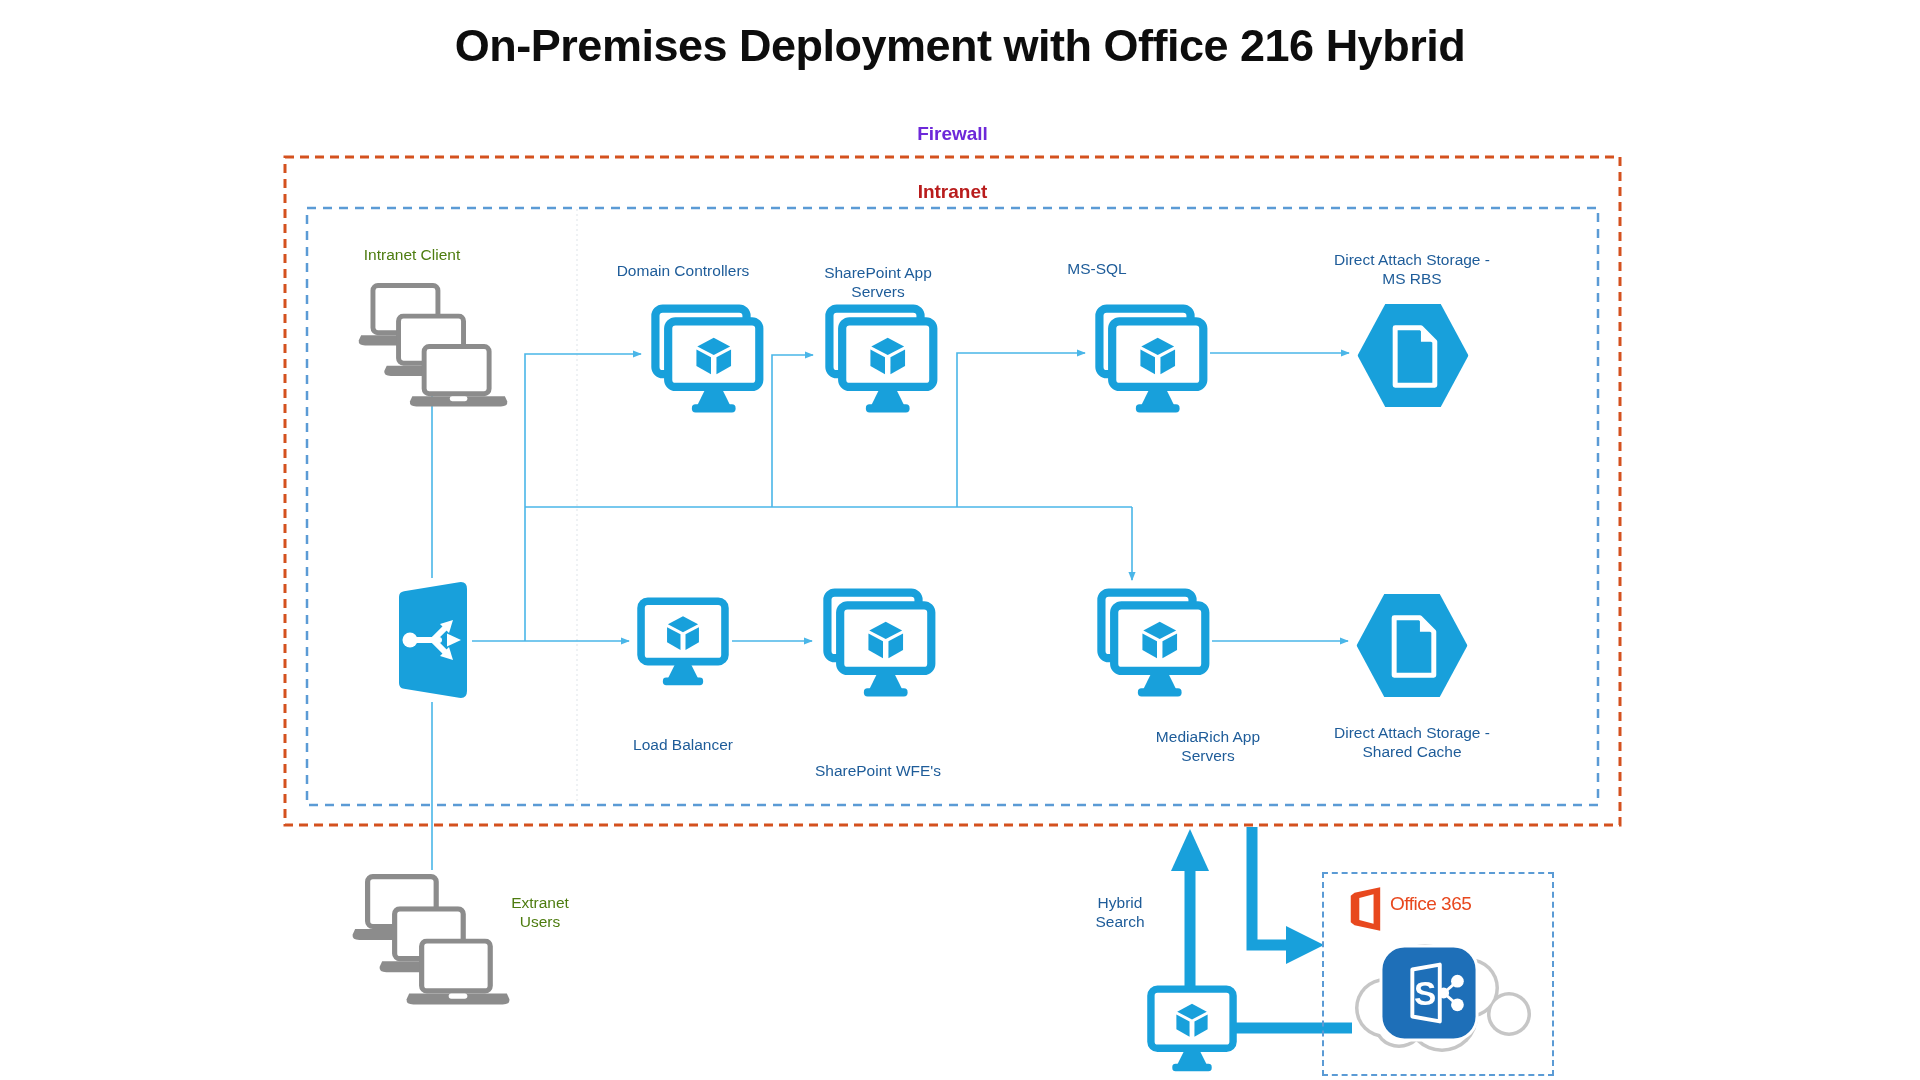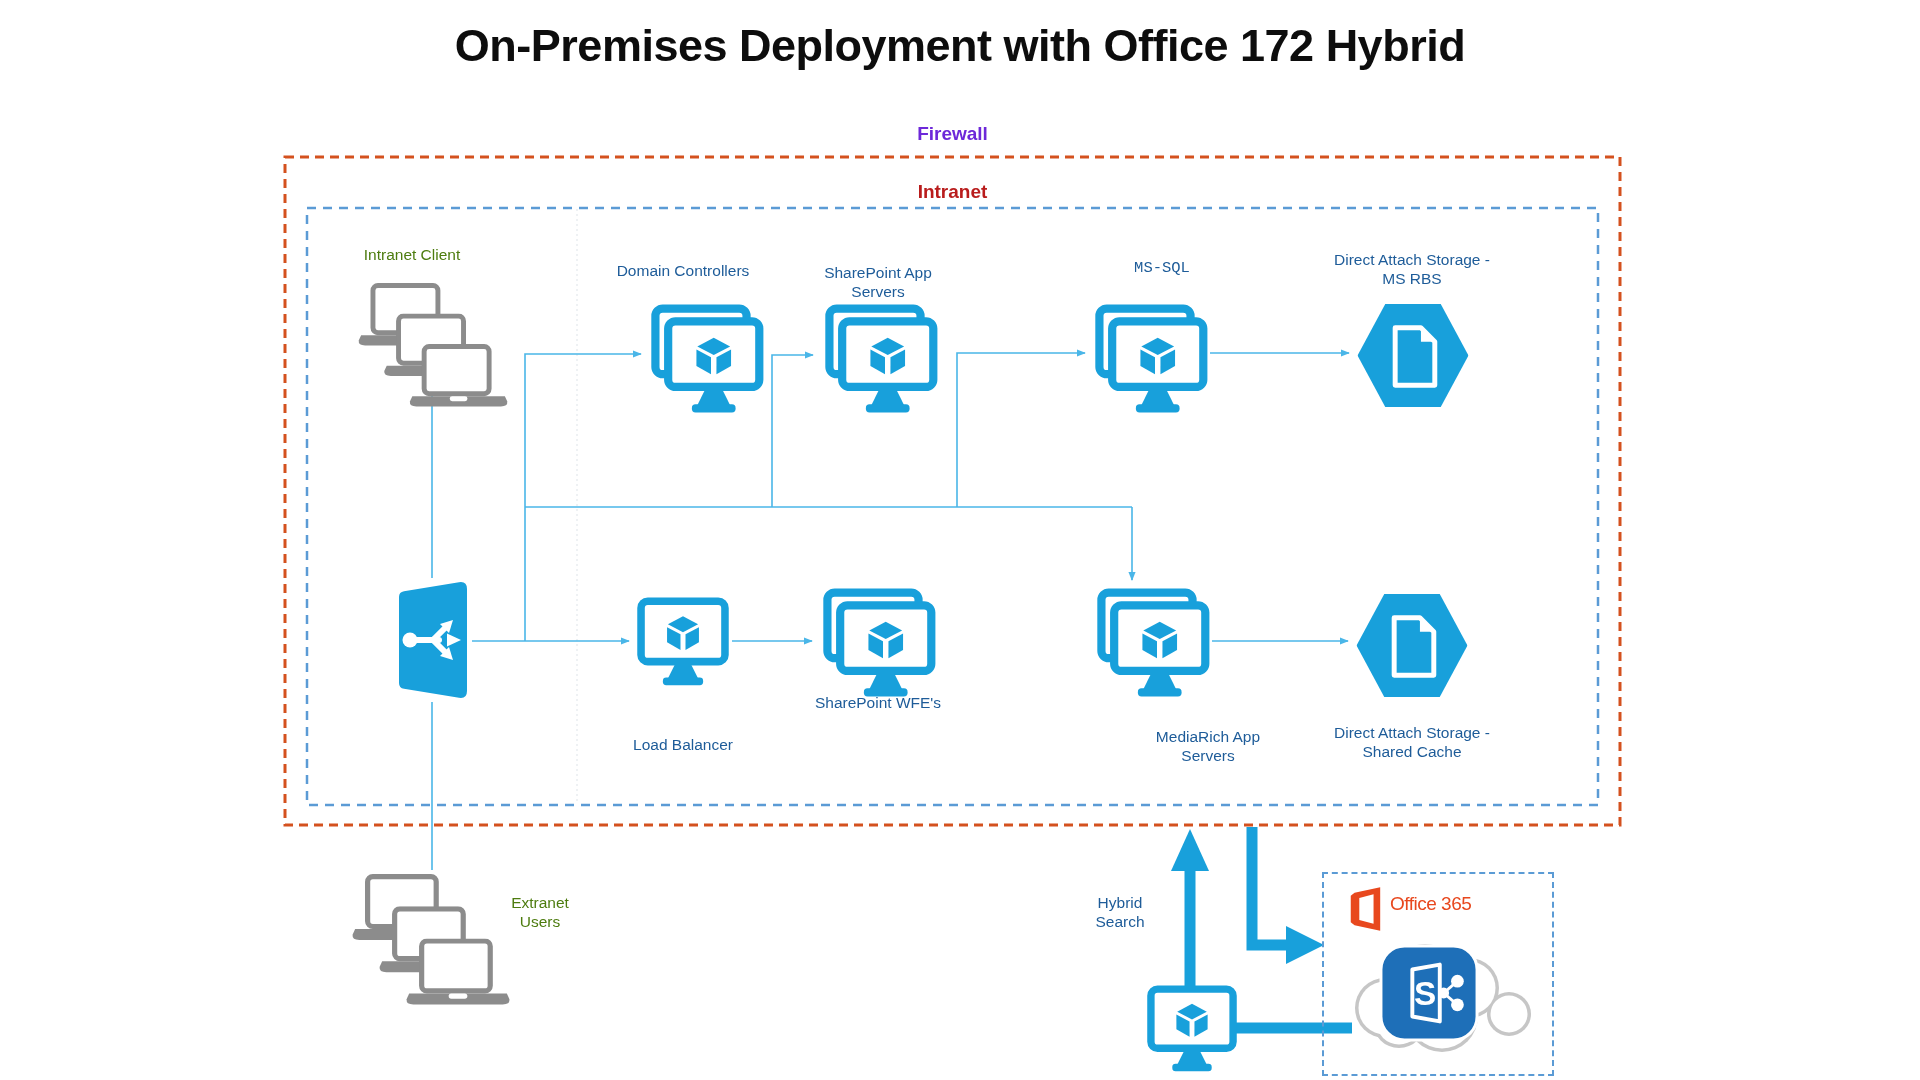--- a/index.html
+++ b/index.html
@@ -111,21 +111,21 @@
       <g fill="#18a0db">
         <polygon points="1171,871 1209,871 1190,829"></polygon>
         <polygon points="1286,926 1286,964 1324,945"></polygon>
       </g>
     </g>
 
     <rect x="285" y="157" width="1335" height="668" fill="none" stroke="#d4511e" stroke-width="3" stroke-dasharray="9,6"></rect>
     <rect x="307" y="208" width="1291" height="597" fill="none" stroke="#5b9bd5" stroke-width="2.5" stroke-dasharray="9,7"></rect>
   </svg>
 
-  <div class="abs" id="title">On-Premises Deployment with Office 172 Hybrid</div>
+  <div class="abs" id="title">On-Premises Deployment with Office 216 Hybrid</div>
   <div class="zone-label" id="firewall-label">Firewall</div>
   <div class="zone-label" id="intranet-label">Intranet</div>
 
   <div class="node-label gray" style="left:332px;top:245px;width:160px;">Intranet Client</div>
   <svg class="abs node" style="left:358px;top:283px;" width="150" height="126" viewBox="0 0 152 128">
     <use href="#sym-laptop" x="0" y="0" width="100" height="66"></use>
     <use href="#sym-laptop" x="26" y="31" width="100" height="66"></use>
     <use href="#sym-laptop" x="52" y="62" width="100" height="66"></use>
   </svg>
 
@@ -135,21 +135,21 @@
   </svg>
 
   <div class="node-label" style="left:798px;top:263px;width:160px;">
     <div>SharePoint App</div>
     <div>Servers</div>
   </div>
   <svg class="abs node" style="left:822px;top:304px;" width="126" height="113" viewBox="0 0 138 124">
     <use href="#sym-mon-stack"></use>
   </svg>
 
-  <div class="node-label" style="left:1097px;top:259px;width:130px;font-family:Liberation Mono, monospace;">MS-SQL</div>
+  <div class="node-label" style="left:1032px;top:259px;width:130px;">MS-SQL</div>
   <svg class="abs node" style="left:1092px;top:304px;" width="126" height="113" viewBox="0 0 138 124">
     <use href="#sym-mon-stack"></use>
   </svg>
 
   <div class="node-label" style="left:1317px;top:250px;width:190px;">
     <div>Direct Attach Storage -</div>
     <div>MS RBS</div>
   </div>
   <svg class="abs node" style="left:1357px;top:302px;" width="112" height="107" viewBox="0 0 112 108">
     <use href="#sym-hex-doc"></use>
@@ -172,21 +172,21 @@
       <polygon points="60,79 47,75 56,66"></polygon>
       <polygon points="68,59 54,52.5 54,65.5"></polygon>
     </g>
   </svg>
 
   <div class="node-label" style="left:608px;top:735px;width:150px;">Load Balancer</div>
   <svg class="abs node" style="left:636px;top:596px;" width="94" height="91" viewBox="0 0 112 108">
     <use href="#sym-mon-single"></use>
   </svg>
 
-  <div class="node-label" style="left:793px;top:693px;width:170px;">SharePoint WFE's</div>
+  <div class="node-label" style="left:793px;top:761px;width:170px;">SharePoint WFE's</div>
   <svg class="abs node" style="left:820px;top:588px;" width="126" height="113" viewBox="0 0 138 124">
     <use href="#sym-mon-stack"></use>
   </svg>
 
   <div class="node-label" style="left:1128px;top:727px;width:160px;">
     <div>MediaRich App</div>
     <div>Servers</div>
   </div>
   <svg class="abs node" style="left:1094px;top:588px;" width="126" height="113" viewBox="0 0 138 124">
     <use href="#sym-mon-stack"></use>

